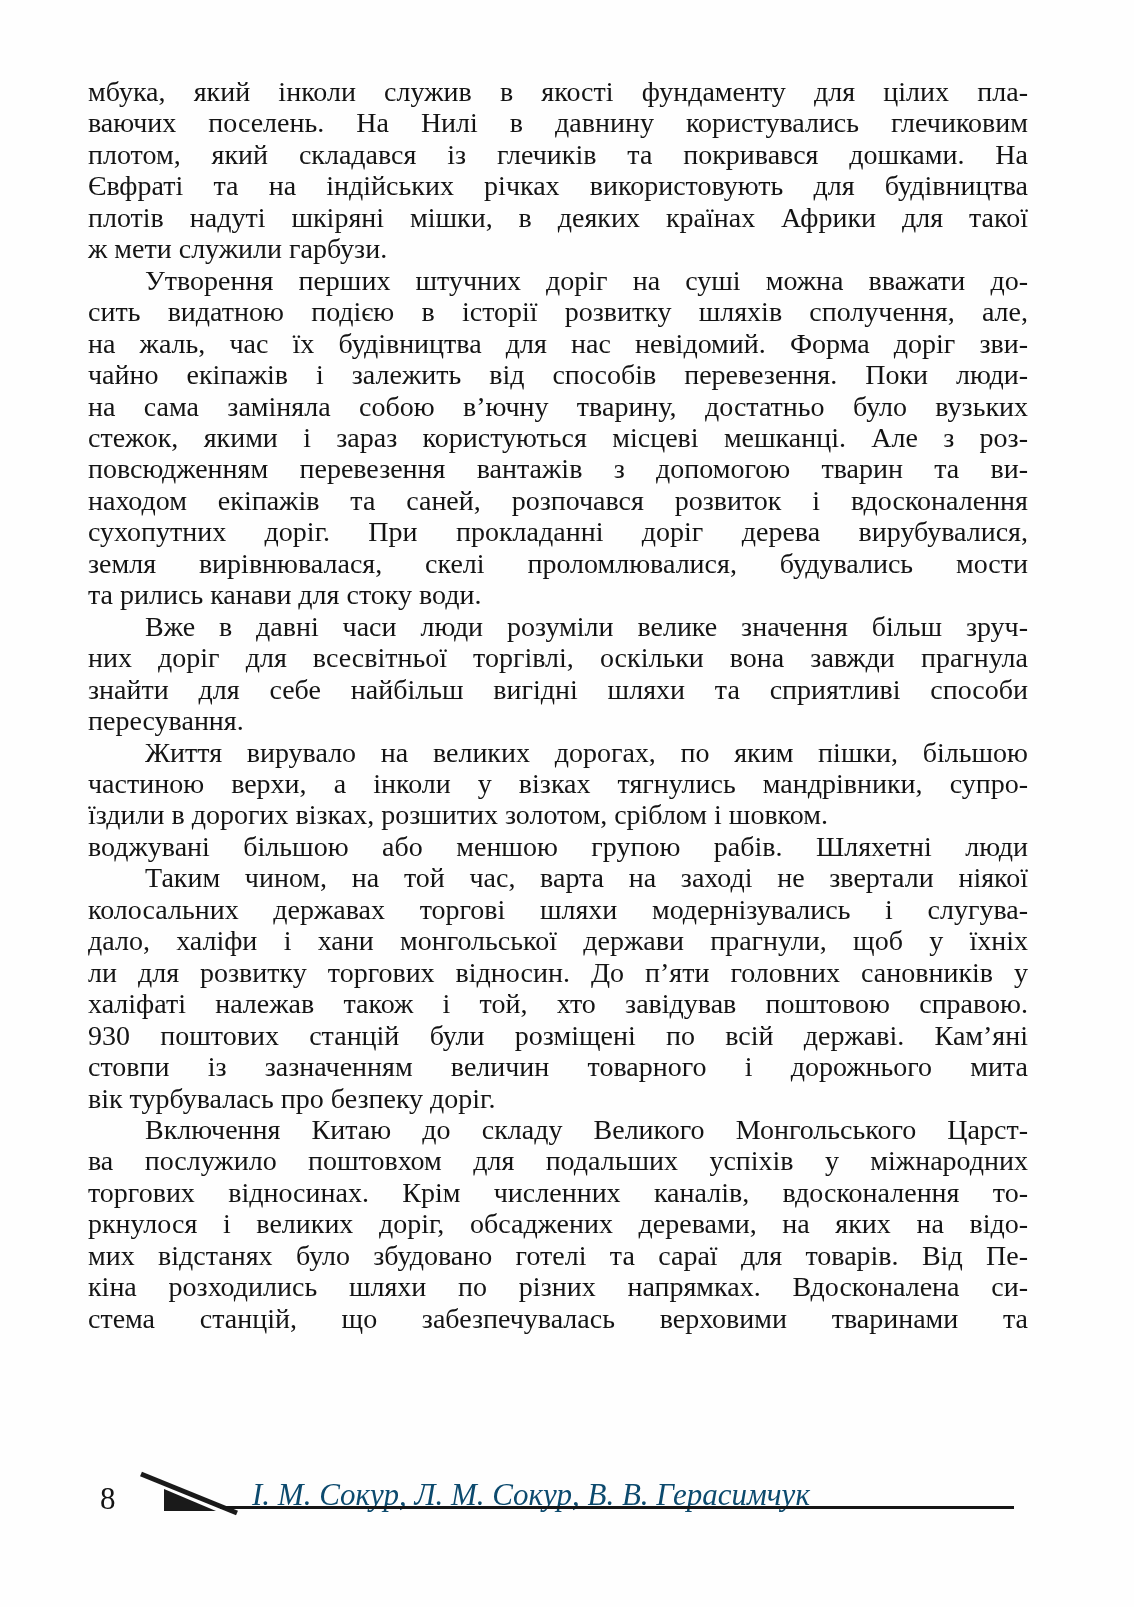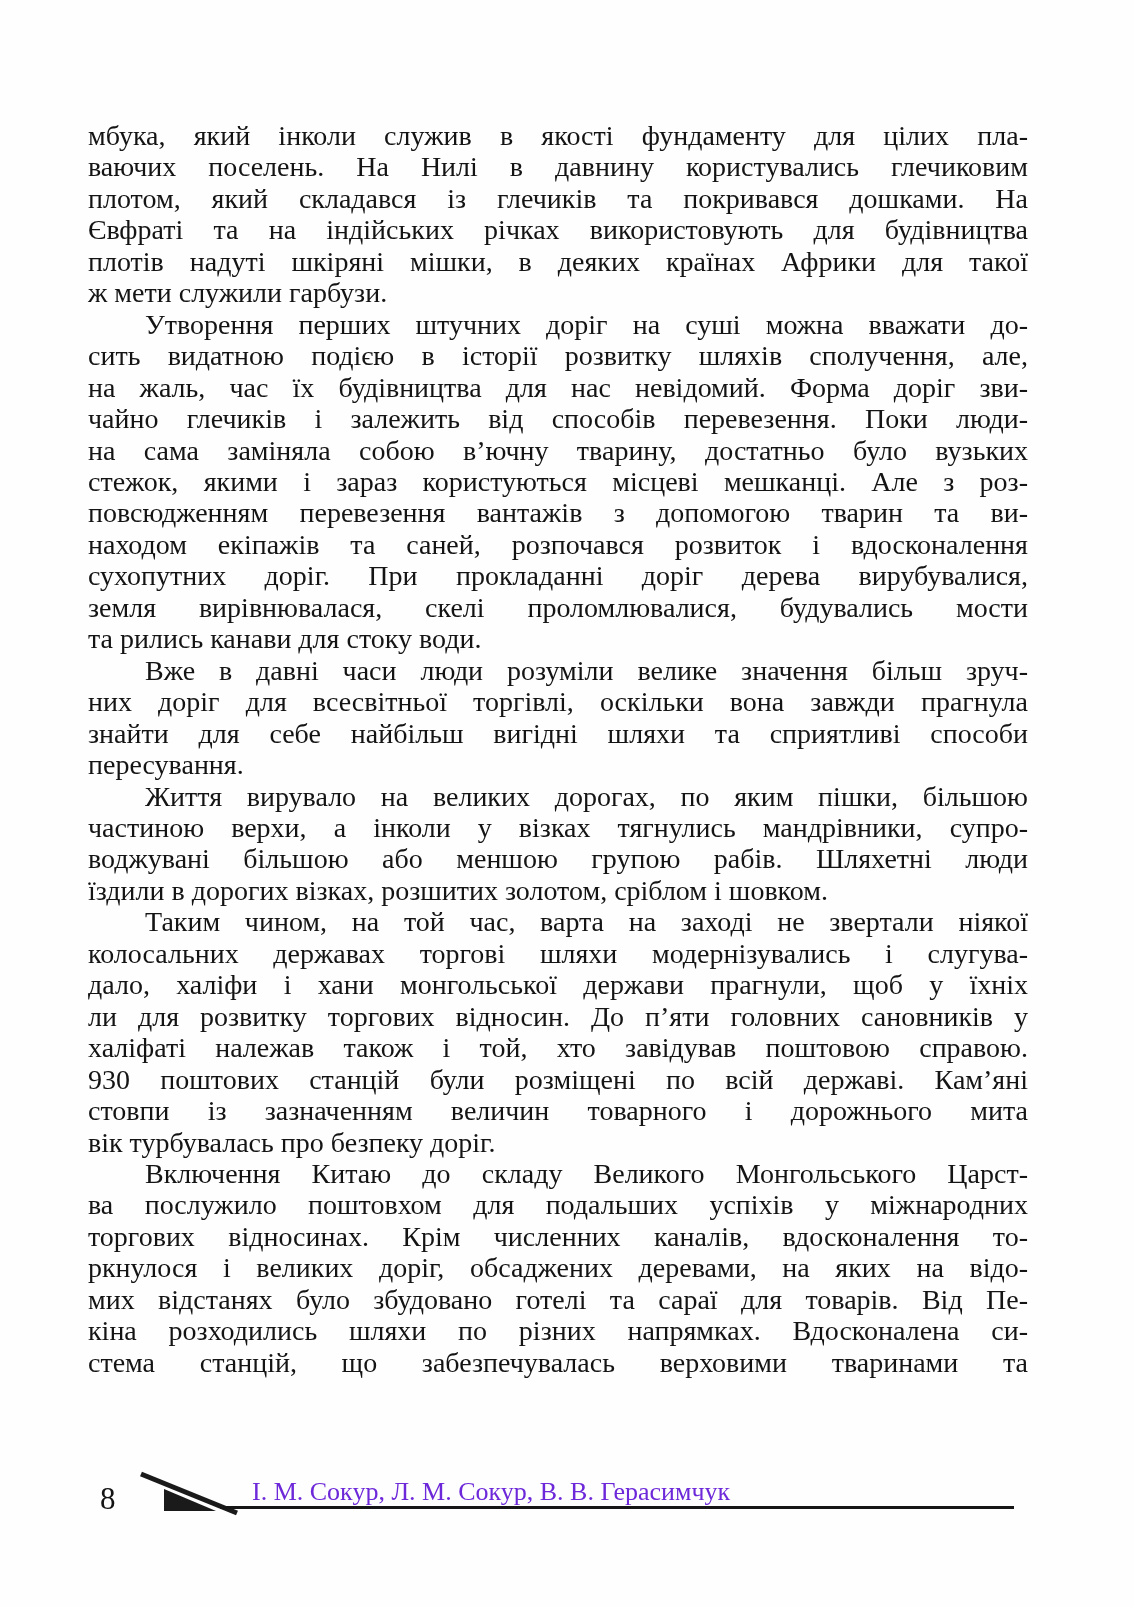--- a/index.html
+++ b/index.html
@@ -10,21 +10,20 @@
     overflow: hidden;
   }
   .page {
     position: absolute; inset: 0;
     background: #fefefe;
   }
   .text-block {
     position: absolute;
     left: 88px; top: 76px;
     width: 940px;
-    margin-top: 44px;
   }
   .para { margin: 0; padding: 0; }
   .ln {
     font-family: "Liberation Serif", "DejaVu Serif", serif;
     font-size: 28px;
     line-height: 31.45px;
     color: #141414;
     text-align: justify;
     text-align-last: justify;
   }
@@ -39,22 +38,23 @@
     color: #141414;
   }
   .ornament {
     position: absolute;
     left: 134px; top: 1469px;
   }
   .authors {
     position: absolute;
     left: 252px; top: 1476px;
     font-family: "Liberation Serif", "DejaVu Serif", serif;
-    font-size: 26px; line-height: 1.2;
-    color: #6d28d9;
+    font-style: italic;
+    font-size: 31px; line-height: 1.2;
+    color: #0c4a6e;
     white-space: nowrap;
   }
   .rule {
     position: absolute;
     left: 220px; top: 1506px;
     width: 794px; height: 3px;
     background: #161616;
   }
 </style>
 </head>
@@ -70,42 +70,42 @@
       <span class="ln" style="display:block">плотом, який складався із глечиків та покривався дошками. На</span>
       <span class="ln" style="display:block">Євфраті та на індійських річках використовують для будівництва</span>
       <span class="ln" style="display:block">плотів надуті шкіряні мішки, в деяких країнах Африки для такої</span>
       <span class="ln left" style="display:block">ж мети служили гарбузи.</span>
     </p>
 
     <p class="para">
       <span class="ln first" style="display:block">Утворення перших штучних доріг на суші можна вважати до-</span>
       <span class="ln" style="display:block">сить видатною подією в історії розвитку шляхів сполучення, але,</span>
       <span class="ln" style="display:block">на жаль, час їх будівництва для нас невідомий. Форма доріг зви-</span>
-      <span class="ln" style="display:block">чайно глечиків і залежить від способів перевезення. Поки люди-</span>
+      <span class="ln" style="display:block">чайно екіпажів і залежить від способів перевезення. Поки люди-</span>
       <span class="ln" style="display:block">на сама заміняла собою в’ючну тварину, достатньо було вузьких</span>
       <span class="ln" style="display:block">стежок, якими і зараз користуються місцеві мешканці. Але з роз-</span>
       <span class="ln" style="display:block">повсюдженням перевезення вантажів з допомогою тварин та ви-</span>
       <span class="ln" style="display:block">находом екіпажів та саней, розпочався розвиток і вдосконалення</span>
       <span class="ln" style="display:block">сухопутних доріг. При прокладанні доріг дерева вирубувалися,</span>
       <span class="ln" style="display:block">земля вирівнювалася, скелі проломлювалися, будувались мости</span>
       <span class="ln left" style="display:block">та рились канави для стоку води.</span>
     </p>
 
     <p class="para">
       <span class="ln first" style="display:block">Вже в давні часи люди розуміли велике значення більш зруч-</span>
       <span class="ln" style="display:block">них доріг для всесвітньої торгівлі, оскільки вона завжди прагнула</span>
       <span class="ln" style="display:block">знайти для себе найбільш вигідні шляхи та сприятливі способи</span>
       <span class="ln left" style="display:block">пересування.</span>
     </p>
 
     <p class="para">
       <span class="ln first" style="display:block">Життя вирувало на великих дорогах, по яким пішки, більшою</span>
       <span class="ln" style="display:block">частиною верхи, а інколи у візках тягнулись мандрівники, супро-</span>
+      <span class="ln left" style="display:block">їздили в дорогих візках, розшитих золотом, сріблом і шовком.</span>
       <span class="ln" style="display:block">воджувані більшою або меншою групою рабів. Шляхетні люди</span>
-      <span class="ln left" style="display:block">їздили в дорогих візках, розшитих золотом, сріблом і шовком.</span>
     </p>
 
     <p class="para">
       <span class="ln first" style="display:block">Таким чином, на той час, варта на заході не звертали ніякої</span>
       <span class="ln" style="display:block">колосальних державах торгові шляхи модернізувались і слугува-</span>
       <span class="ln" style="display:block">дало, халіфи і хани монгольської держави прагнули, щоб у їхніх</span>
       <span class="ln" style="display:block">ли для розвитку торгових відносин. До п’яти головних сановників у</span>
       <span class="ln" style="display:block">халіфаті належав також і той, хто завідував поштовою справою.</span>
       <span class="ln" style="display:block">930 поштових станцій були розміщені по всій державі. Кам’яні</span>
       <span class="ln" style="display:block">стовпи із зазначенням величин товарного і дорожнього мита</span>

